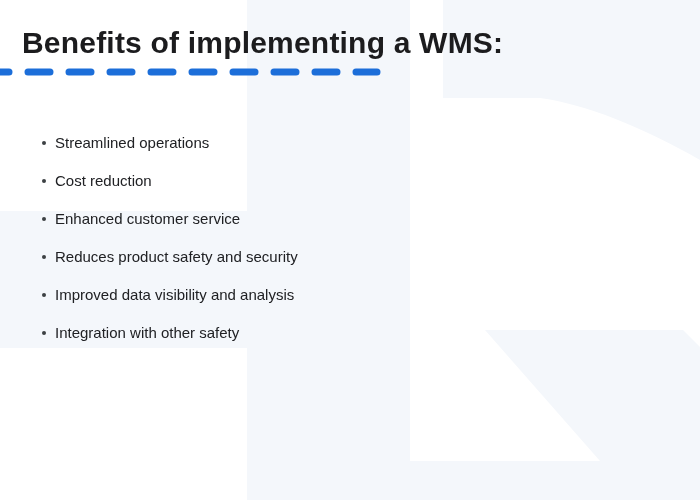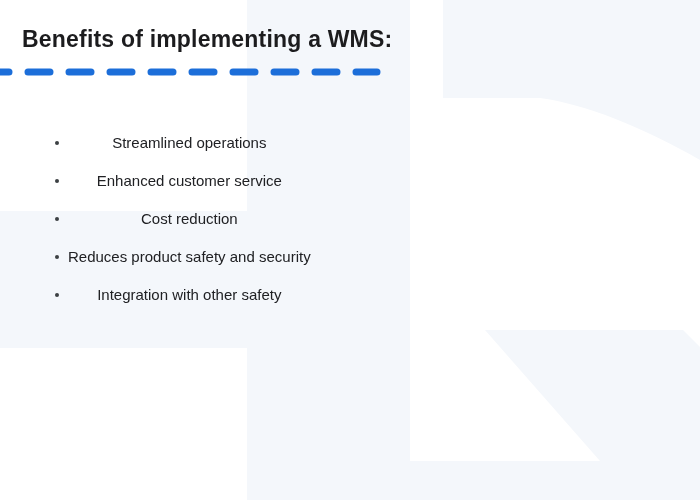--- a/index.html
+++ b/index.html
@@ -16,35 +16,34 @@
     overflow:hidden;
     font-family:"Liberation Sans","DejaVu Sans",sans-serif;
   }
   .bg{
     position:absolute;left:0;top:0;width:700px;height:500px;
     display:block;
   }
   .bg .shape{fill:var(--tint);}
   .title{
     position:absolute;left:22px;top:26px;margin:0;
-    font-size:23px;font-weight:600;letter-spacing:0.2px;
+    font-size:30px;font-weight:600;letter-spacing:0.2px;
     color:var(--title-color);
     white-space:nowrap;
   }
   .dashes{
     position:absolute;left:0;top:67px;display:block;
     overflow:visible;
   }
   .dashes line{stroke:var(--accent);}
   .benefits{
-    position:absolute;left:55px;top:134px;
+    position:absolute;left:42px;top:134px;
     margin:0;padding:0;list-style:none;
     font-size:15px;line-height:17px;
     color:var(--list-color);
-    text-align:center;
   }
   .benefits li{
     position:relative;
     padding-left:13px;
     margin-bottom:21px;
     white-space:nowrap;
   }
   .benefits li::before{
     content:"";
     position:absolute;left:0;top:6.5px;
@@ -65,19 +64,20 @@
   </svg>
 
   <h1 class="title">Benefits of implementing a WMS:</h1>
 
   <svg class="dashes" width="380" height="10" aria-hidden="true">
     <line x1="0" y1="5" x2="377" y2="5" stroke-width="7" stroke-linecap="round" stroke-dasharray="22 19" stroke-dashoffset="13"></line>
   </svg>
 
   <ul class="benefits">
     <li>Streamlined operations</li>
+    <li>Cost reduction</li>
     <li>Enhanced customer service</li>
-    <li>Cost reduction</li>
     <li>Reduces product safety and security</li>
+    <li>Improved data visibility and analysis</li>
     <li>Integration with other safety</li>
   </ul>
 
 </div>
 
 </body></html>

